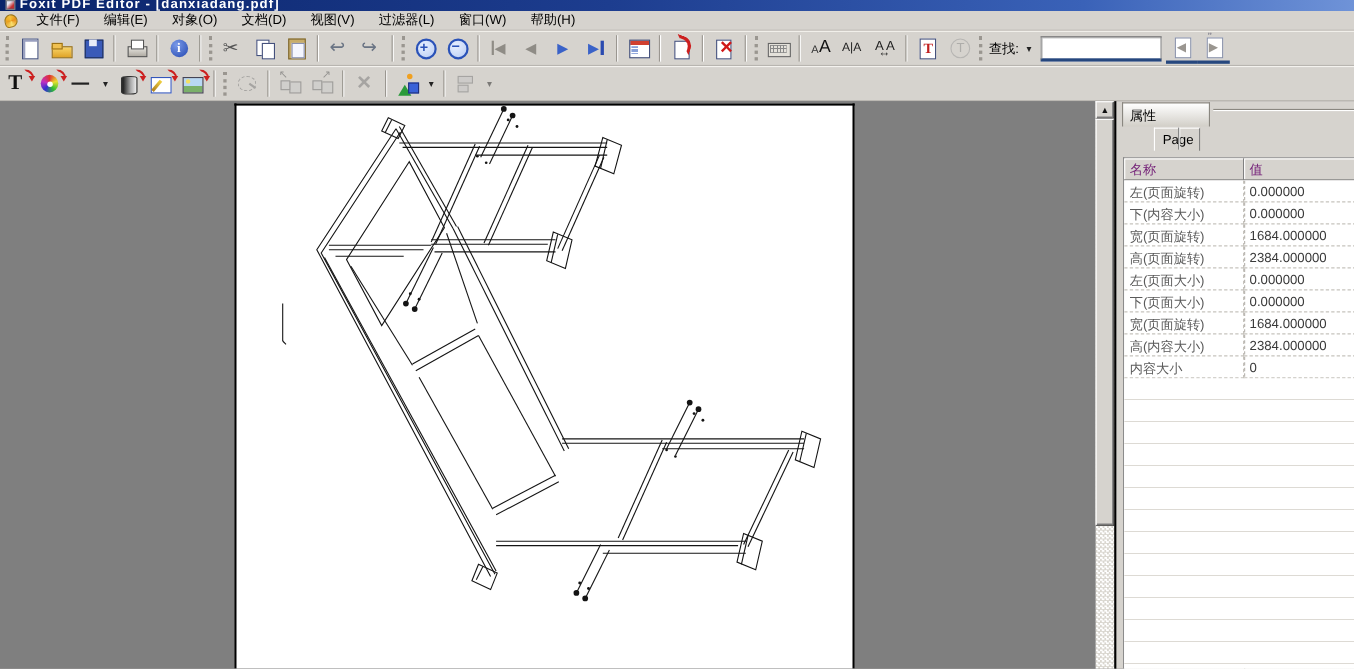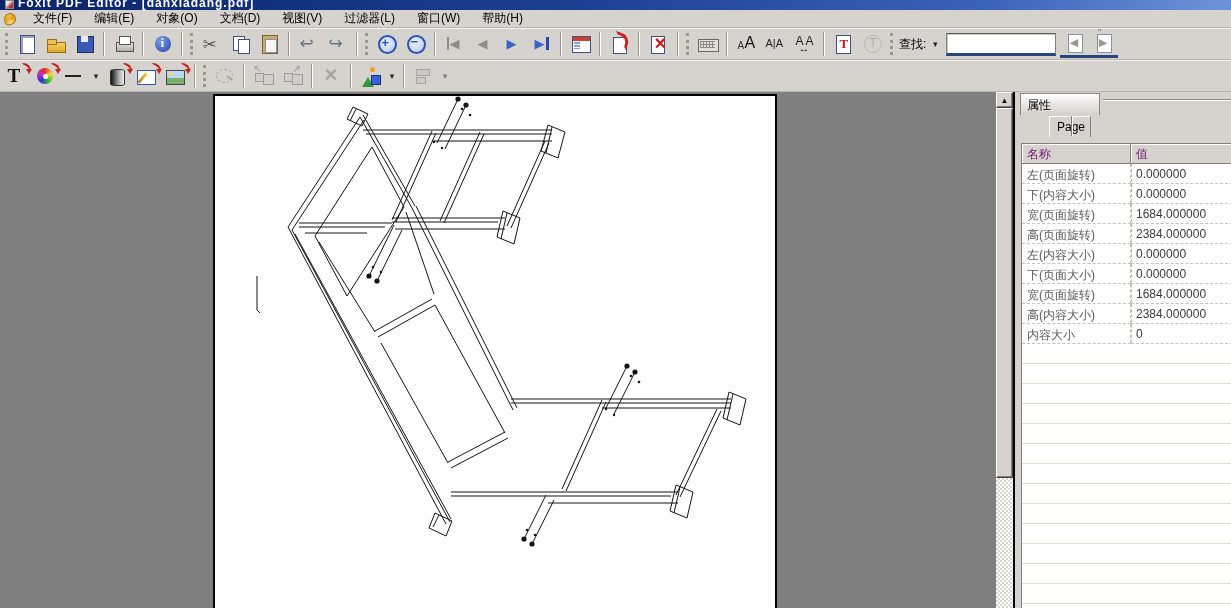--- a/index.html
+++ b/index.html
@@ -458,21 +458,21 @@
             </div>
             <div class="trow">
               <div class="td c1">宽(页面旋转)</div>
               <div class="td c2">1684.000000</div>
             </div>
             <div class="trow">
               <div class="td c1">高(页面旋转)</div>
               <div class="td c2">2384.000000</div>
             </div>
             <div class="trow">
-              <div class="td c1">左(内容大小)</div>
+              <div class="td c1">左(页面大小)</div>
               <div class="td c2">0.000000</div>
             </div>
             <div class="trow">
               <div class="td c1">下(页面大小)</div>
               <div class="td c2">0.000000</div>
             </div>
             <div class="trow">
               <div class="td c1">宽(页面旋转)</div>
               <div class="td c2">1684.000000</div>
             </div>

